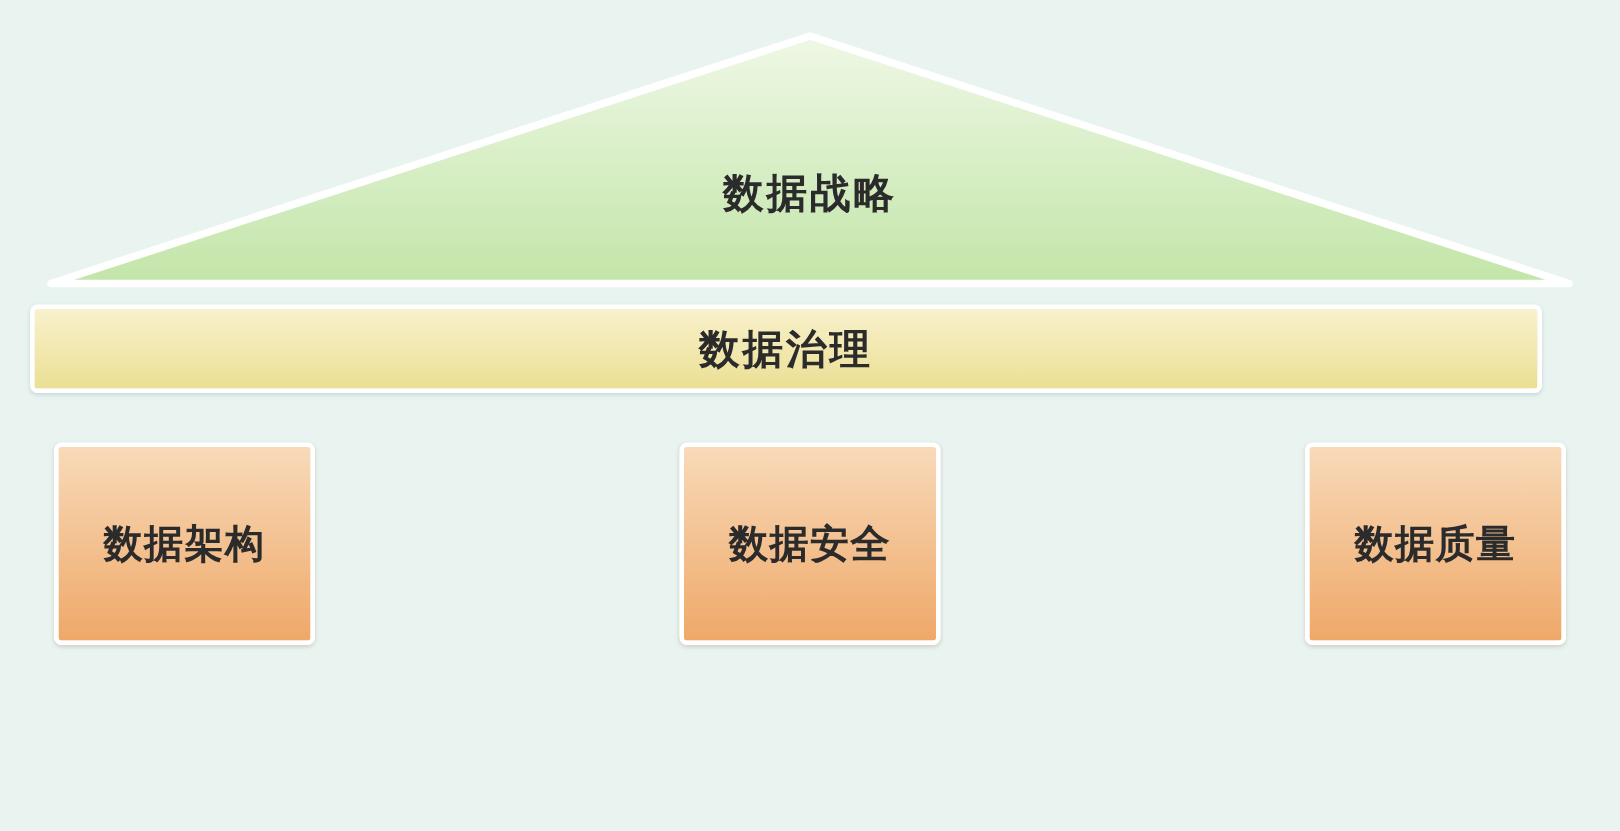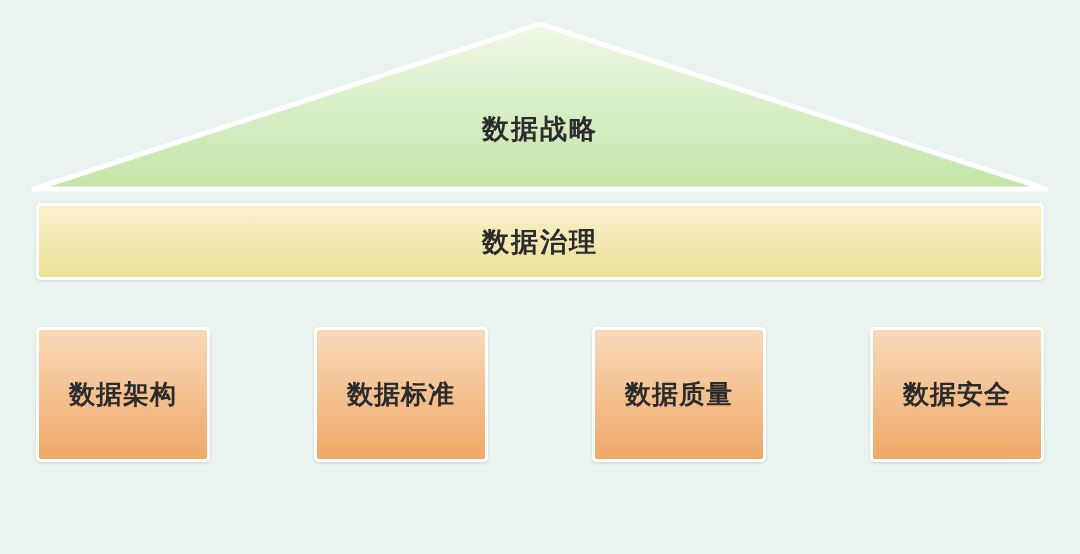--- a/index.html
+++ b/index.html
@@ -27,23 +27,23 @@
     width: 1080px;
     text-align: center;
     font-size: 27px;
     font-weight: bold;
     color: #2b2b2b;
     letter-spacing: 2px;
   }
 
   .bar {
     position: absolute;
-    left: 36px;
+    left: 20px;
     width: 1008px;
-    height: 77px;
+    height: 59px;
     border: 3px solid #ffffff;
     border-radius: 5px;
     display: flex;
     align-items: center;
     justify-content: center;
     font-size: 27px;
     font-weight: bold;
     color: #2b2b2b;
     letter-spacing: 2px;
     box-shadow: 0 1px 3px rgba(110, 145, 135, 0.28);
@@ -74,21 +74,20 @@
     border-radius: 5px;
     background: linear-gradient(180deg, #f8dab9 0%, #efa868 100%);
     display: flex;
     align-items: center;
     justify-content: center;
     font-size: 26px;
     font-weight: bold;
     color: #2b2b2b;
     letter-spacing: 1px;
     box-shadow: 0 1px 3px rgba(150, 115, 85, 0.28);
-    margin-top: 32px;
   }
 </style>
 </head>
 <body>
 
 <div class="canvas">
 
   <svg class="tri-svg" viewBox="0 0 1080 200" aria-hidden="true">
     <defs>
       <linearGradient id="gTri" x1="0" y1="0" x2="0" y2="1">
@@ -103,24 +102,21 @@
 
   <div class="bar bar-governance">
     <span>数据治理</span>
   </div>
 
   <div class="pillars">
     <div class="pillar">
       <span>数据架构</span>
     </div>
     <div class="pillar">
-      <span>数据标准</span>
+      <span>数据安全</span>
     </div>
     <div class="pillar">
       <span>数据质量</span>
-    </div>
-    <div class="pillar">
-      <span>数据安全</span>
     </div>
   </div>
 
 
 </div>
 
 </body></html>

